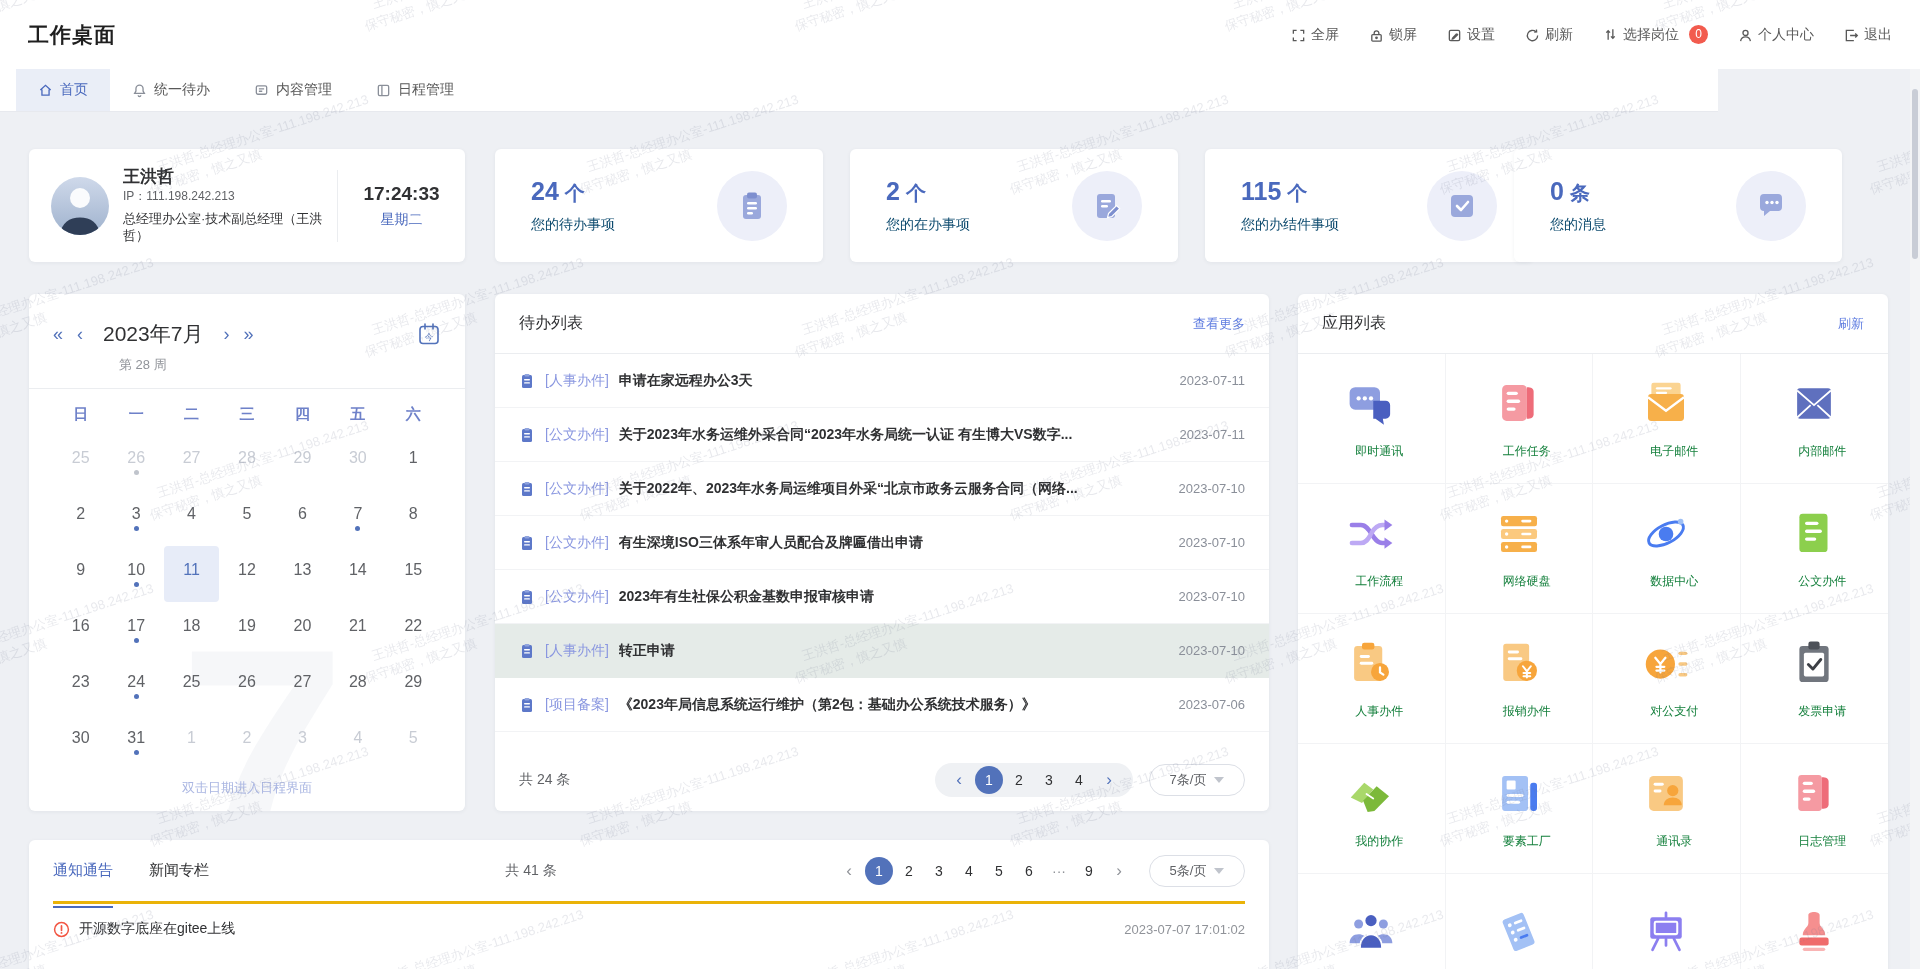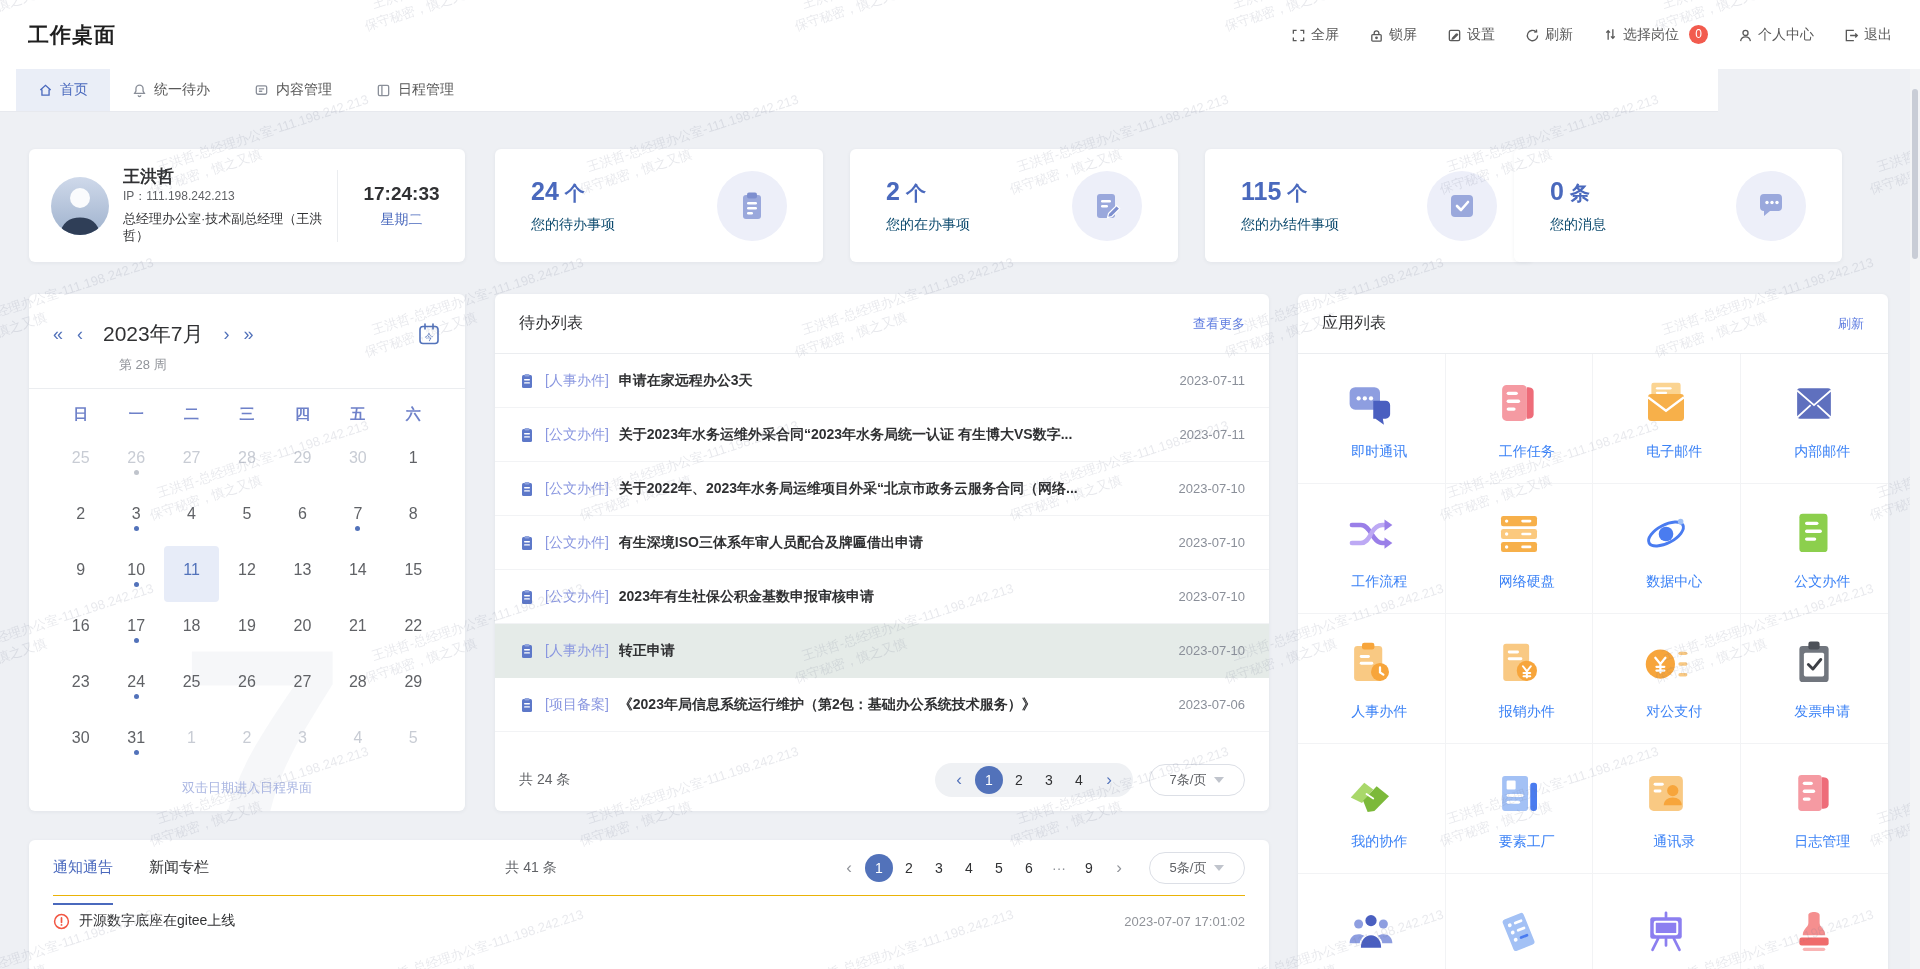--- a/index.html
+++ b/index.html
@@ -86,25 +86,25 @@
   .page.active { background:#5272ba; color:#fff; }
   .page.ellipsis { color:#909399; cursor:default; }
   .page-size { margin-left:16px; width:96px; height:32px; border:1px solid #dcdfe6; border-radius:16px; background:#fff; display:flex; align-items:center; justify-content:center; gap:8px; font-size:13px; color:#606266; cursor:pointer; }
   .caret { width:0; height:0; border-left:5px solid transparent; border-right:5px solid transparent; border-top:6px solid #c0c4cc; }
 
   
   .apps-card { left:1298px; top:294px; width:590px; height:700px; overflow:hidden; }
   .app-grid { display:grid; grid-template-columns:repeat(4,1fr); }
   .app-cell { height:130px; display:flex; flex-direction:column; align-items:center; justify-content:center; gap:12px; border-right:1px solid #f2f3f5; border-bottom:1px solid #f2f3f5; cursor:pointer; }
   .app-cell:nth-child(4n) { border-right:none; }
-  .app-label { font-size:14px; color:#3b82f6;margin-left:16px; }
+  .app-label { font-size:12px; color:#15803d;margin-left:16px; }
 
   
   .notice-card { left:29px; top:840px; width:1240px; height:200px; padding:0 24px; }
-  .notice-head { display:flex; align-items:center; height:56px; border-bottom:1px solid #eab308; }
+  .notice-head { display:flex; align-items:center; height:64px; border-bottom:3px solid #eab308; }
   .ntab { font-size:15px; color:#303133; margin-right:36px; cursor:pointer; position:relative; height:72px; display:flex; align-items:center; }
   .ntab.active { color:#4a69bd; }
   .ntab.active::after { content:""; position:absolute; left:0; right:0; bottom:-1px; height:2px; background:#4a69bd; }
   .notice-head .total-text { margin-left:auto; margin-right:18px; }
   .notice-row { display:flex; align-items:center; gap:9px; padding:16px 0; cursor:pointer; }
   .notice-title { font-size:14px; color:#303133; }
   .notice-date { margin-left:auto; font-size:13px; color:#909399; }
 
   
   #watermarks { position:absolute; inset:0; overflow:hidden; pointer-events:none; z-index:50; }

